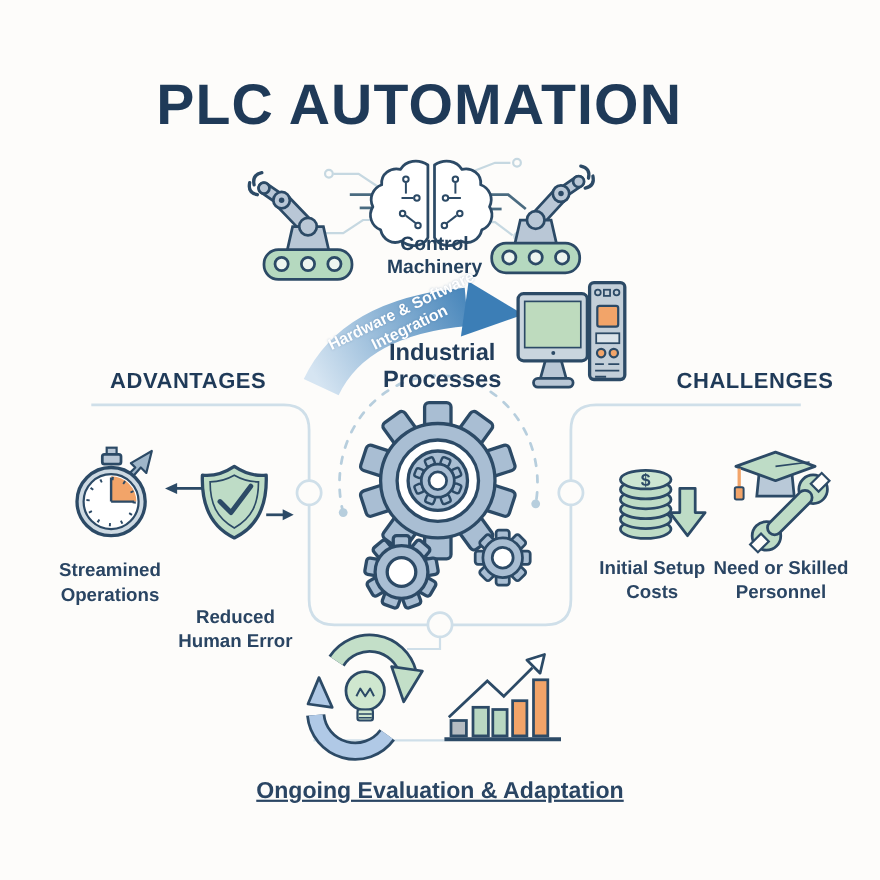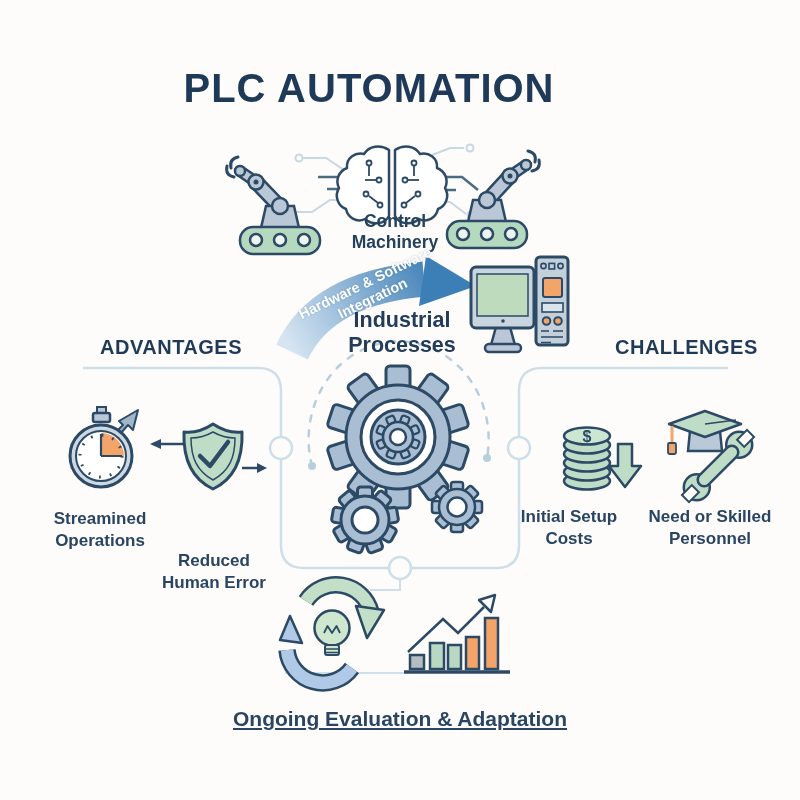--- a/index.html
+++ b/index.html
@@ -1,29 +1,29 @@
 <!DOCTYPE html>
 <html><head>
 <meta charset="utf-8">
 <style>
   html,body{margin:0;padding:0;}
   .stage{position:relative;width:800px;height:800px;background:#fdfcfa;overflow:hidden;
          font-family:"Liberation Sans",sans-serif;}
   .stage svg.art{position:absolute;left:0;top:0;}
   .lbl{position:absolute;color:#24415e;font-weight:700;text-align:center;}
   .lbl span{display:block;}
-  .title{left:0;top:66;width:738px;top:66px;font-size:40px;letter-spacing:1px;color:#1f3a58;}
+  .title{left:12px;top:66;width:738px;top:66px;font-size:52px;letter-spacing:1px;color:#1f3a58;}
   .ctrl{left:320px;top:211px;width:150px;font-size:17.5px;line-height:21px;}
   .indus{left:322px;top:308px;width:160px;font-size:21.5px;line-height:25px;color:#223c5a;}
   .headL{left:100px;top:336px;width:200px;text-align:left;font-size:20px;letter-spacing:.5px;color:#1f3a58;}
   .headR{left:615px;top:336px;width:200px;text-align:left;font-size:20px;letter-spacing:.5px;color:#1f3a58;}
   .item{font-size:17px;line-height:22px;color:#2a4563;}
   .i1{left:30px;top:508px;width:140px;}
   .i2{left:144px;top:508px;width:140px;margin-top:42px;}
-  .i3{left:499px;top:506px;width:140px;}
+  .i3{left:523px;top:506px;width:140px;}
   .i4{left:630px;top:506px;width:160px;text-align:center;}
   .caption{left:100px;top:707px;width:600px;font-size:21px;color:#2a4563;text-decoration:underline;}
   .arrowlbl{left:288px;top:274px;width:162px;font-size:14.5px;line-height:17px;color:#ffffff;
             transform:rotate(-26deg);text-shadow:0 0 2px rgba(40,90,140,.35);}
 </style>
 </head>
 <body>
 
 <div class="stage">
 

